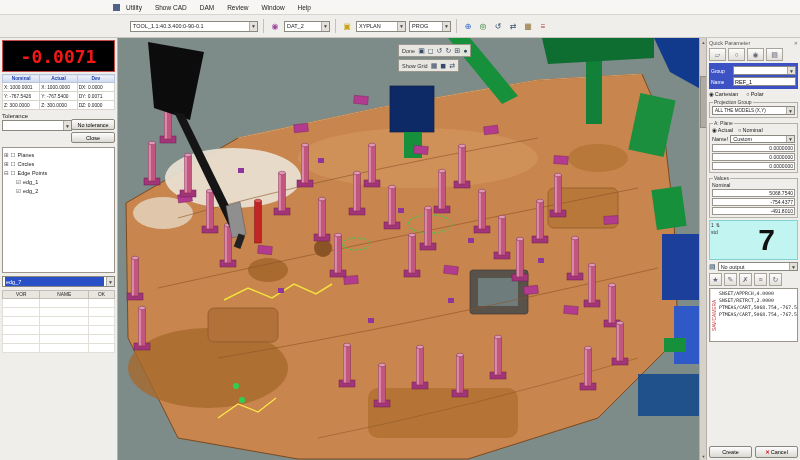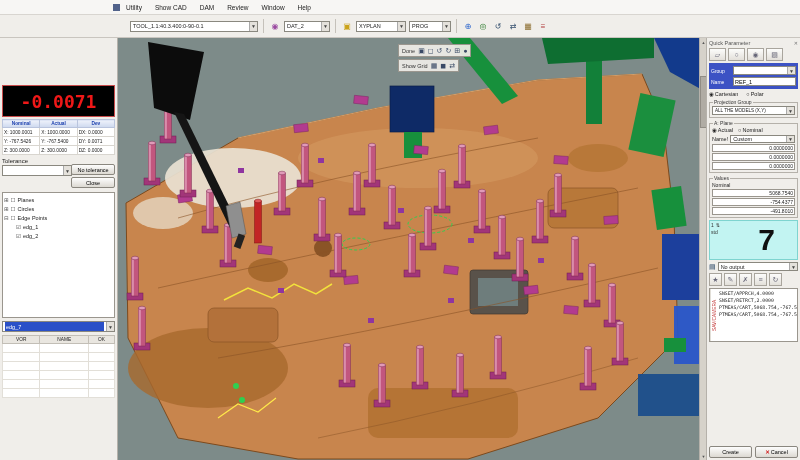--- a/index.html
+++ b/index.html
@@ -24,21 +24,21 @@
                 align-self:stretch; display:flex; align-items:center; padding:0 1px; }
   .tb-icon { width:12px; height:12px; display:flex; align-items:center; justify-content:center;
              font-size:8px; color:#35506e; }
   .sep { width:1px; height:14px; background:#c5c1ba; margin:0 2px; }
 
   
   .left-panel { position:absolute; top:38px; left:0; bottom:0; width:118px; background:#f0eeea;
                 border-right:1px solid #b5b1aa; padding:2px; font-size:5.5px; }
   .dro { background:#000; border:1px solid #c94c4c; height:32px; display:flex; align-items:center;
          justify-content:center; color:#f01818; font-family:"DejaVu Sans Mono",monospace;
-         font-size:18px; font-weight:bold;margin-top:45px; }
+         font-size:18px; font-weight:bold; }
   .coords { width:100%; border-collapse:collapse; margin-top:2px; font-size:4.8px; table-layout:fixed; }
   .coords th { background:linear-gradient(#eef2fb,#cdd8ee); color:#1a3fae; border:1px solid #b9c4dd;
                font-weight:bold; height:8px; }
   .coords td { border:1px solid #d8d5cf; background:#fff; height:9px; padding:0 1px; white-space:nowrap; overflow:hidden; }
   .tol-label { margin-top:3px; font-size:6px; }
   .btn { font-size:5.5px; background:linear-gradient(#fdfdfd,#dcd9d2); border:1px solid #8a877f;
          border-radius:2px; height:11px; font-family:inherit; padding:0 3px; }
   .tol-combo { margin-top:1px; width:70px; }
   .btn-col { display:flex; flex-direction:column; gap:2px; align-items:flex-end; margin-top:-12px; }
   .btn-col .btn { width:44px; }

